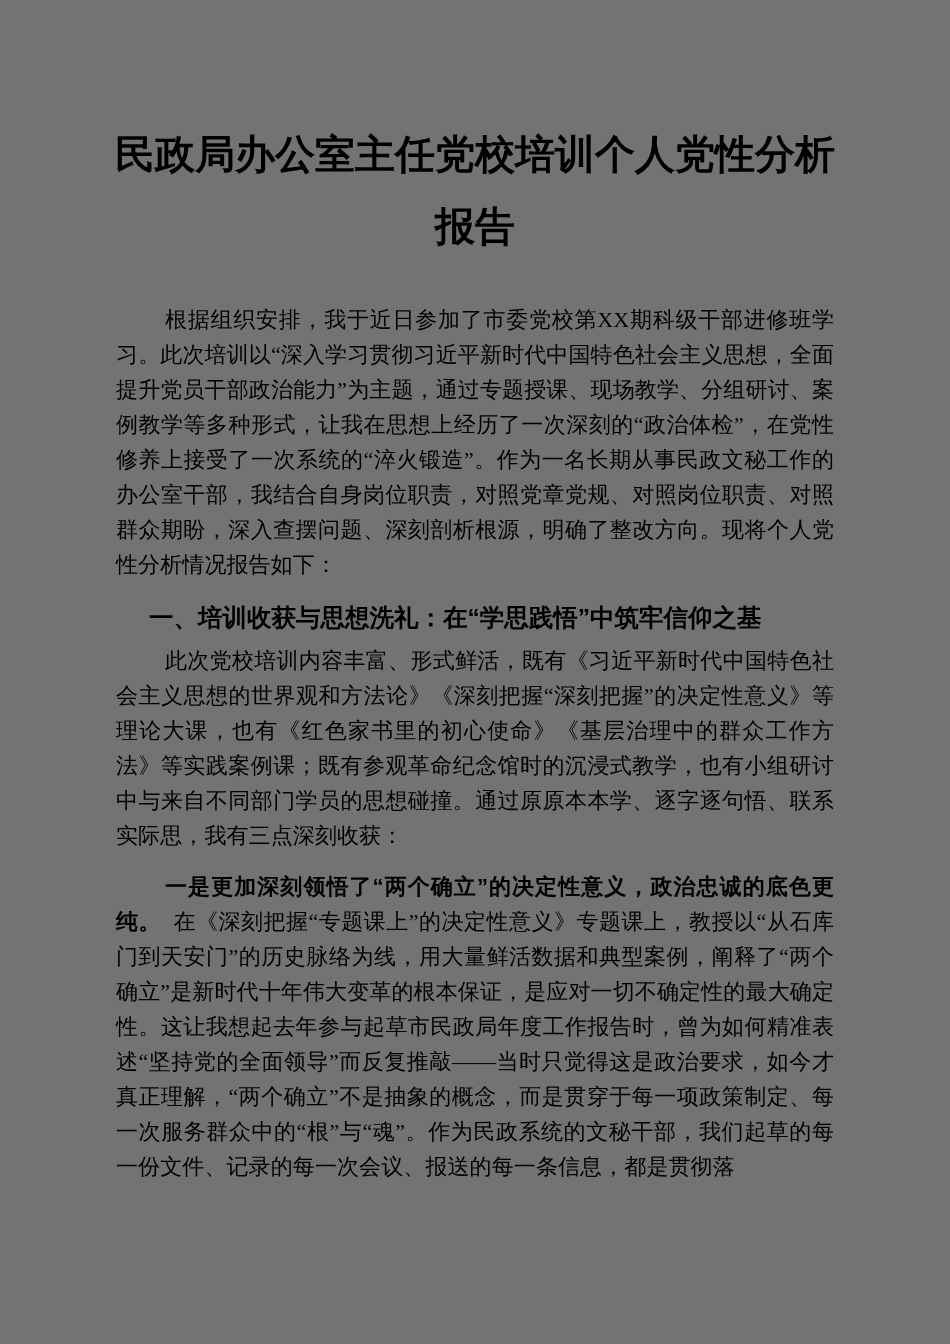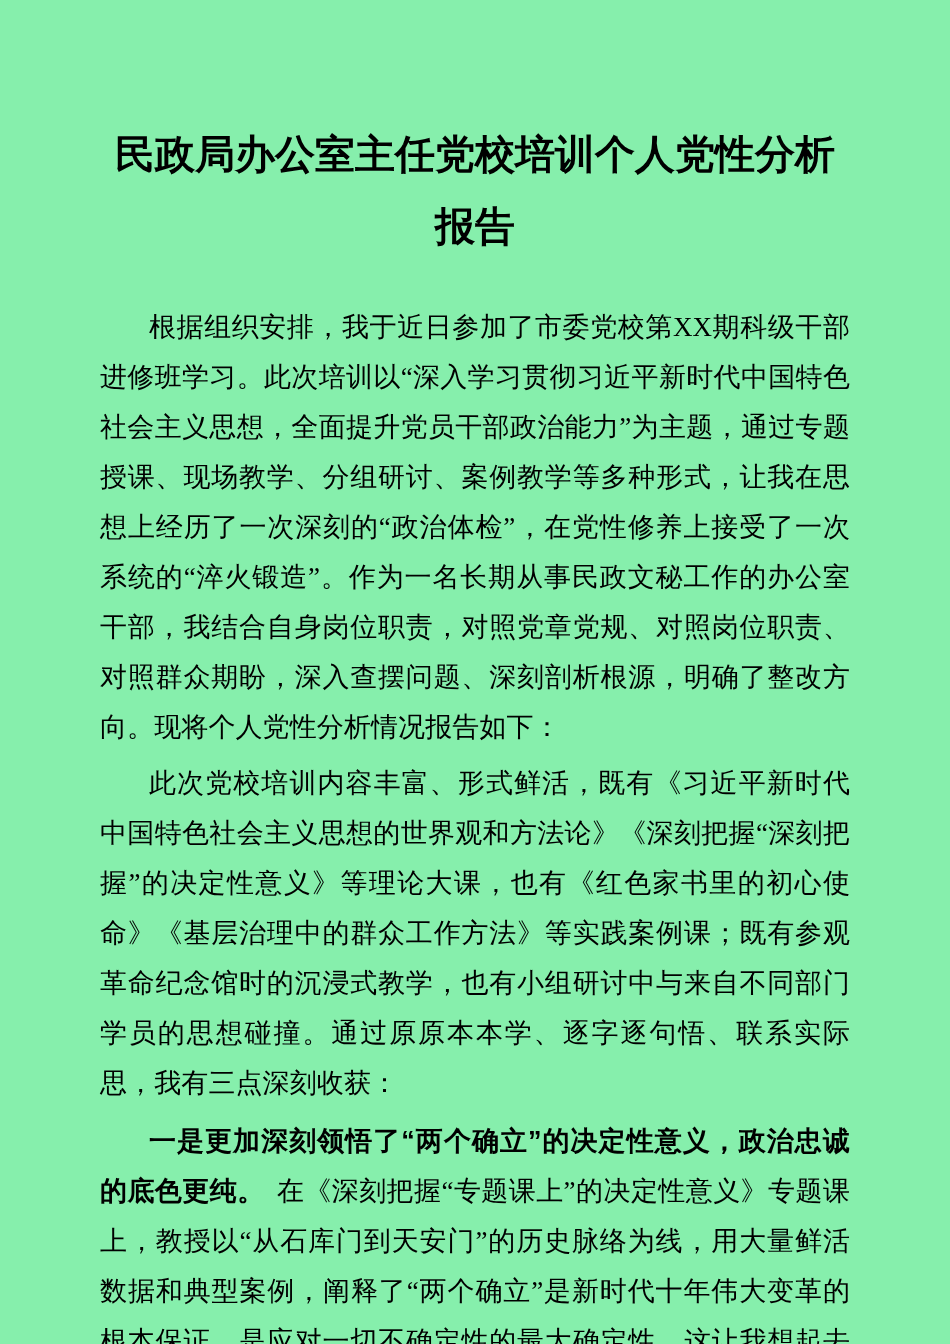--- a/index.html
+++ b/index.html
@@ -5,21 +5,21 @@
   html, body {
     margin: 0;
     padding: 0;
     background: #ffffff;
   }
 
   .page {
     position: relative;
     width: 950px;
     height: 1344px;
-    background: #86efac;
+    background: #737373;
     overflow: hidden;
     box-sizing: border-box;
   }
 
   .content {
     position: absolute;
     left: 100px;
     top: 0;
     width: 750px;
   }
@@ -34,27 +34,27 @@
     text-align: center;
     margin: 0;
     padding-top: 118px;
     letter-spacing: 0px;
     word-break: break-all;
   }
 
   
   .para {
     font-family: "Liberation Serif", "DejaVu Serif", serif;
-    font-size: 27px;
-    line-height: 50px;
+    font-size: 22px;
+    line-height: 35px;
     color: #000000;
     text-align: justify;
     text-align-last: left;
     text-justify: inter-ideograph;
-    margin: 0;
+    margin: 16px;
     text-indent: 49px;
     word-break: break-all;
     letter-spacing: 0.1px;
   }
 
   .para-first {
     margin-top: 40px;
   }
 
   
@@ -93,19 +93,20 @@
 </head>
 <body>
 
 <div class="page">
   <div class="content">
 
     <h1 class="doc-title">民政局办公室主任党校培训个人党性分析报告</h1>
 
     <p class="para para-first">根据组织安排，我于近日参加了市委党校第XX期科级干部进修班学习。此次培训以“深入学习贯彻习近平新时代中国特色社会主义思想，全面提升党员干部政治能力”为主题，通过专题授课、现场教学、分组研讨、案例教学等多种形式，让我在思想上经历了一次深刻的“政治体检”，在党性修养上接受了一次系统的“淬火锻造”。作为一名长期从事民政文秘工作的办公室干部，我结合自身岗位职责，对照党章党规、对照岗位职责、对照群众期盼，深入查摆问题、深刻剖析根源，明确了整改方向。现将个人党性分析情况报告如下：</p>
 
+    <h2 class="section-heading">一、培训收获与思想洗礼：在“学思践悟”中筑牢信仰之基</h2>
 
     <p class="para para-after-heading">此次党校培训内容丰富、形式鲜活，既有《习近平新时代中国特色社会主义思想的世界观和方法论》《深刻把握“深刻把握”的决定性意义》等理论大课，也有《红色家书里的初心使命》《基层治理中的群众工作方法》等实践案例课；既有参观革命纪念馆时的沉浸式教学，也有小组研讨中与来自不同部门学员的思想碰撞。通过原原本本学、逐字逐句悟、联系实际思，我有三点深刻收获：</p>
 
     <p class="para para-with-lead"><span class="lead">一是更加深刻领悟了“两个确立”的决定性意义，政治忠诚的底色更纯。</span><span class="lead-gap"></span><span>在《深刻把握“专题课上”的决定性意义》专题课上，教授以“从石库门到天安门”的历史脉络为线，用大量鲜活数据和典型案例，阐释了“两个确立”是新时代十年伟大变革的根本保证，是应对一切不确定性的最大确定性。这让我想起去年参与起草市民政局年度工作报告时，曾为如何精准表述“坚持党的全面领导”而反复推敲——当时只觉得这是政治要求，如今才真正理解，“两个确立”不是抽象的概念，而是贯穿于每一项政策制定、每一次服务群众中的“根”与“魂”。作为民政系统的文秘干部，我们起草的每一份文件、记录的每一次会议、报送的每一条信息，都是贯彻落</span></p>
 
   </div>
 </div>
 
 </body></html>

